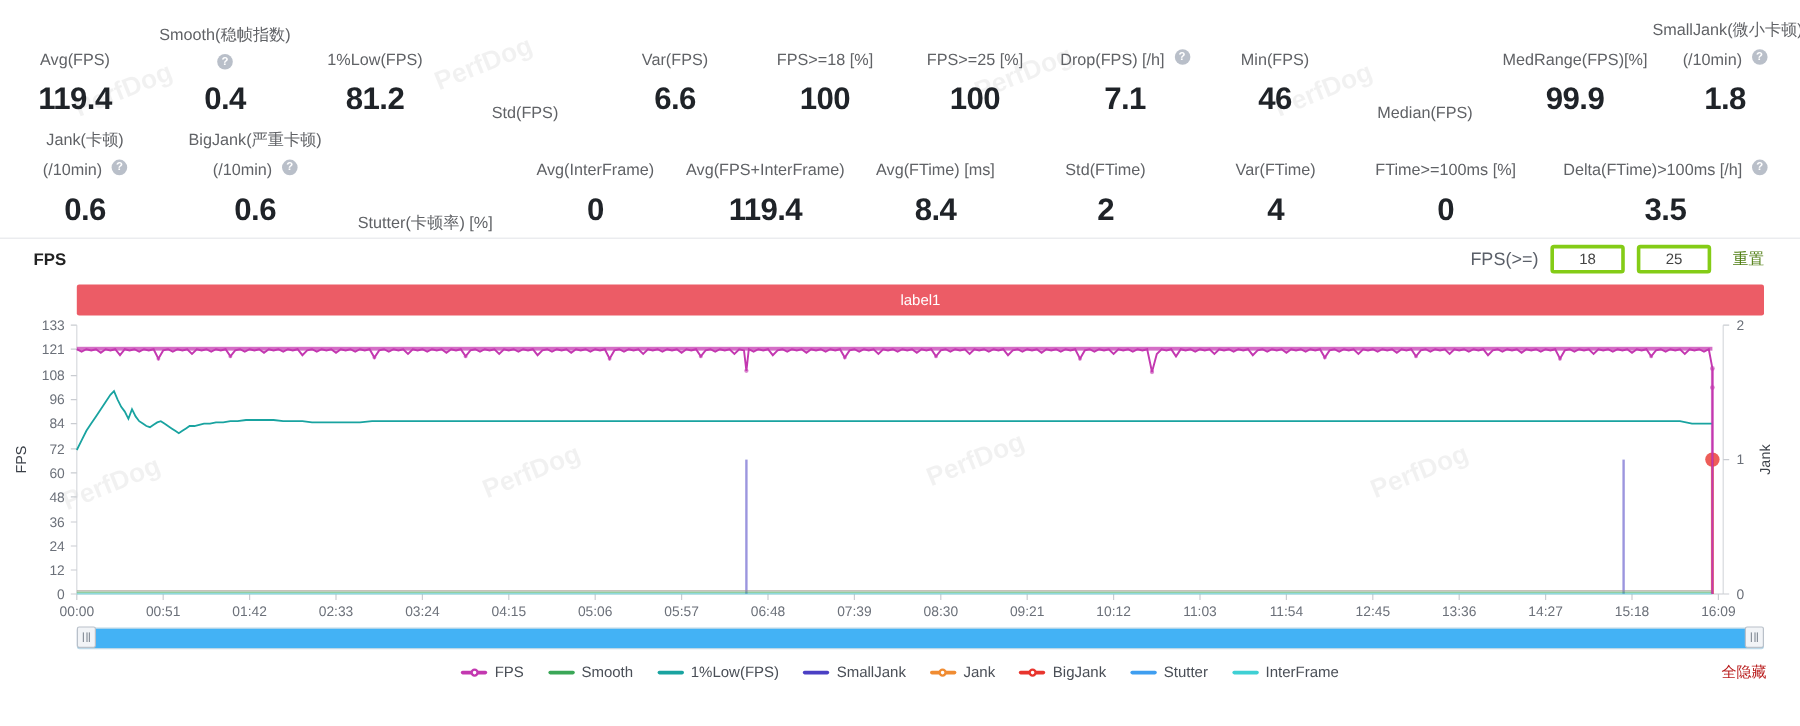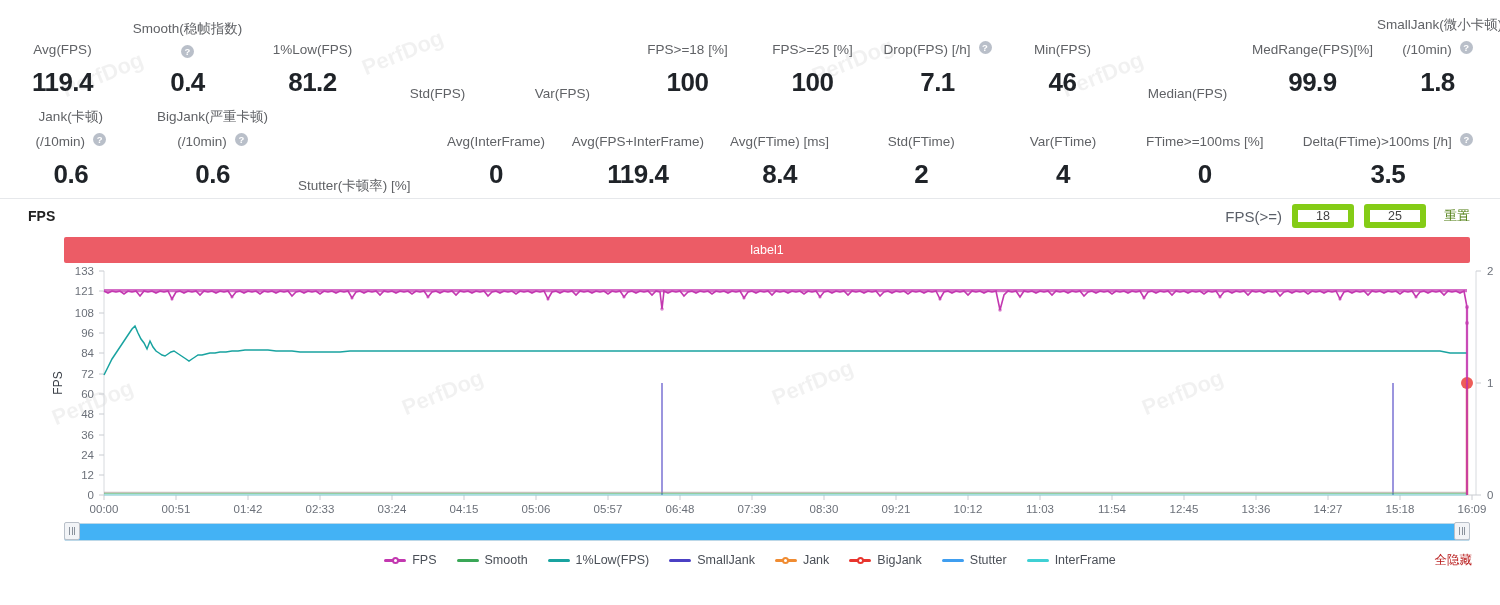--- a/index.html
+++ b/index.html
@@ -94,21 +94,21 @@
   }
   .head-right {
     margin-left: auto;
     display: flex;
     align-items: center;
     gap: 10px;
   }
   .fps-ge-label { font-size: 15px; color: #5a5f68; }
   .numbox {
     width: 62px; height: 24px;
-    border: 6px solid #84cc16;
+    border: 3px solid #84cc16;
     border-radius: 3px;
     background: #fff;
     text-align: center;
     font-size: 12.5px;
     color: #444;
     font-family: "Liberation Sans", sans-serif;
     line-height: 22px;
     padding: 0;
   }
   .reset-link {
@@ -122,21 +122,21 @@
     background: #ec5c66;
     border-radius: 2px;
     display: flex;
     align-items: center;
     justify-content: center;
     color: #ffffff;
     font-size: 12.5px;
   }
 
   
-  .plot-wrap { position: relative; width: 1500px; height: 258px; padding-left: 40px; }
+  .plot-wrap { position: relative; width: 1500px; height: 258px; }
   svg.plot { display:block; }
   .axtick { font-size: 11.5px; fill: #6b7079; font-family:"Liberation Sans", sans-serif; }
   .axname { font-size: 12px; fill: #3a3f47; font-family:"Liberation Sans", sans-serif; }
 
   
   .slider-row {
     position: relative;
     margin: 2px 30px 0 64px;
     height: 18px;
   }
@@ -217,20 +217,21 @@
       </div>
       <div class="mcell">
         <div class="mlabel">
             <span>Std(FPS)</span>
           </div>
       </div>
       <div class="mcell">
         <div class="mlabel">
             <span>Var(FPS)</span>
           </div>
+        <div class="mvalue">6.6</div>
       </div>
       <div class="mcell">
         <div class="mlabel">
             <span>FPS&gt;=18 [%]</span>
           </div>
         <div class="mvalue">100</div>
       </div>
       <div class="mcell">
         <div class="mlabel">
             <span>FPS&gt;=25 [%]</span>

